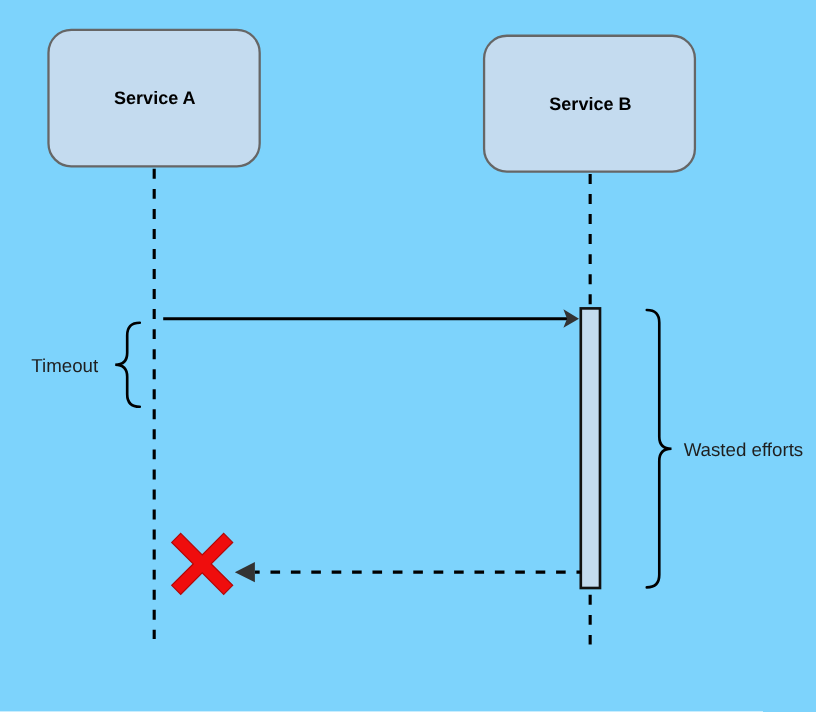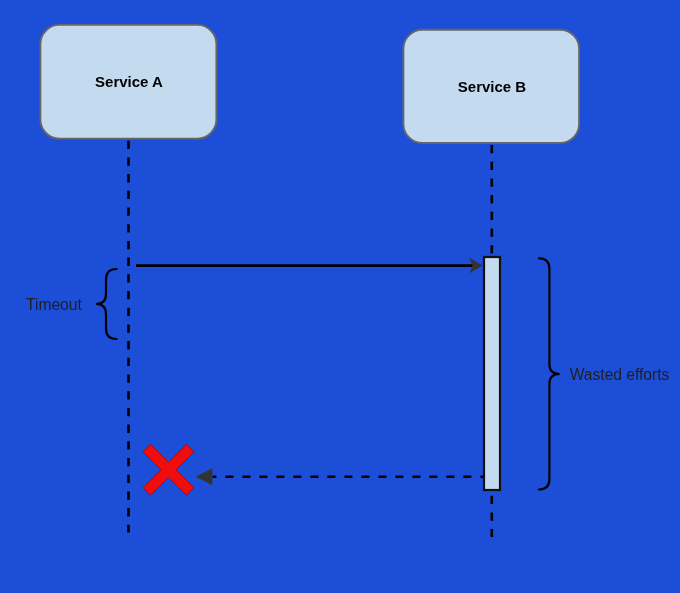--- a/index.html
+++ b/index.html
@@ -12,21 +12,21 @@
     width: 680px;
     height: 593px;
     overflow: hidden;
     font-family: "Liberation Sans", sans-serif;
     -webkit-font-smoothing: antialiased;
   }
   #canvas {
     position: relative;
     width: 680px;
     height: 593px;
-    background: #1d4ed8;
+    background: #7dd3fc;
   }
   svg.diagram {
     position: absolute;
     left: 0;
     top: 0;
     width: 680px;
     height: 593px;
     display: block;
   }
   .node-label {

